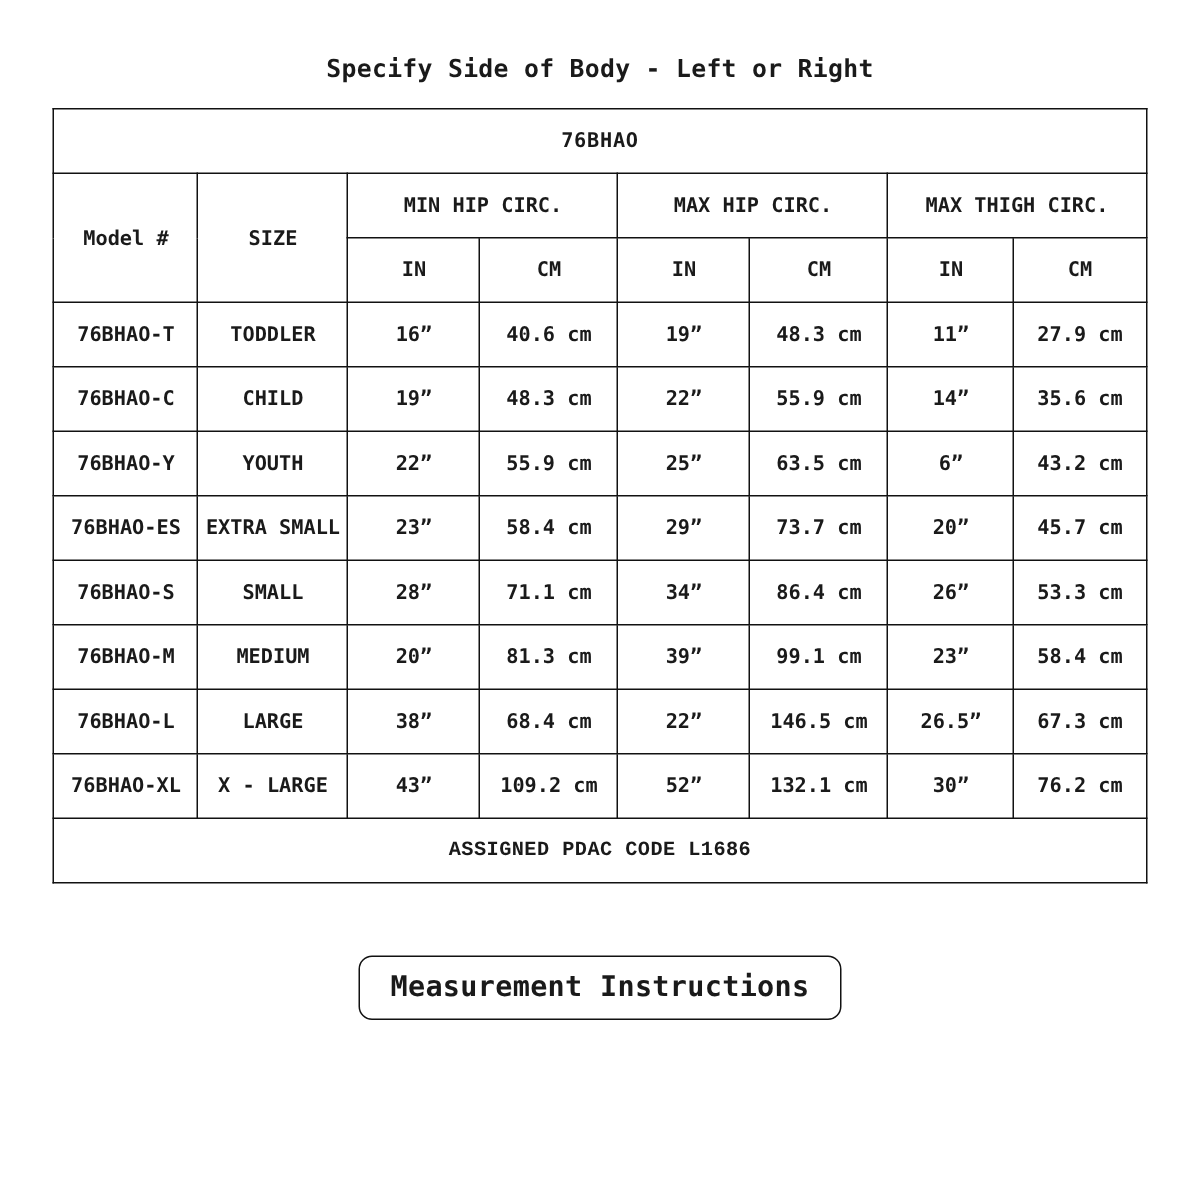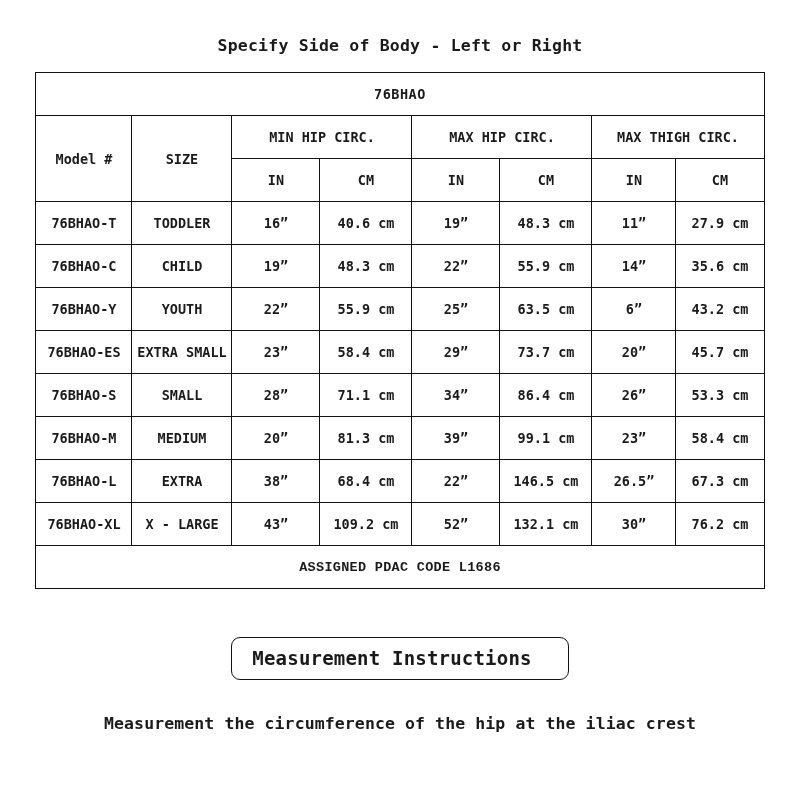--- a/index.html
+++ b/index.html
@@ -71,21 +71,21 @@
   td.size-cell { font-size: 13px; }
   .instructions-wrap {
     margin-top: 48px;
     display: flex;
     justify-content: center;
     width: 100%;
   }
   .instructions-box {
     border: 1.8px solid #111111;
     border-radius: 9px;
-    padding: 9px 36px 10px 20px;
+    padding: 9px 20px 10px 20px;
     font-size: 19px;
     font-weight: bold;
     letter-spacing: 0.2px;
   }
   .instruction-text {
     margin-top: 34px;
     font-size: 16.5px;
     font-weight: bold;
     text-align: center;
     letter-spacing: 0.1px;
@@ -184,21 +184,21 @@
         <td class="size-cell">MEDIUM</td>
         <td>20”</td>
         <td>81.3 cm</td>
         <td>39”</td>
         <td>99.1 cm</td>
         <td>23”</td>
         <td>58.4 cm</td>
       </tr>
       <tr class="data-row">
         <td class="model-cell">76BHAO-L</td>
-        <td class="size-cell">EXTRA</td>
+        <td class="size-cell">LARGE</td>
         <td>38”</td>
         <td>68.4 cm</td>
         <td>22”</td>
         <td>146.5 cm</td>
         <td>26.5”</td>
         <td>67.3 cm</td>
       </tr>
       <tr class="data-row">
         <td class="model-cell">76BHAO-XL</td>
         <td class="size-cell">X - LARGE</td>
@@ -213,15 +213,14 @@
       <tr class="footer-row">
         <td colspan="8">ASSIGNED PDAC CODE L1686</td>
       </tr>
     </tbody>
   </table>
 
   <div class="instructions-wrap">
     <div class="instructions-box">Measurement Instructions</div>
   </div>
 
-  <div class="instruction-text">Measurement the circumference of the hip at the iliac crest</div>
 
 </div>
 
 </body></html>

